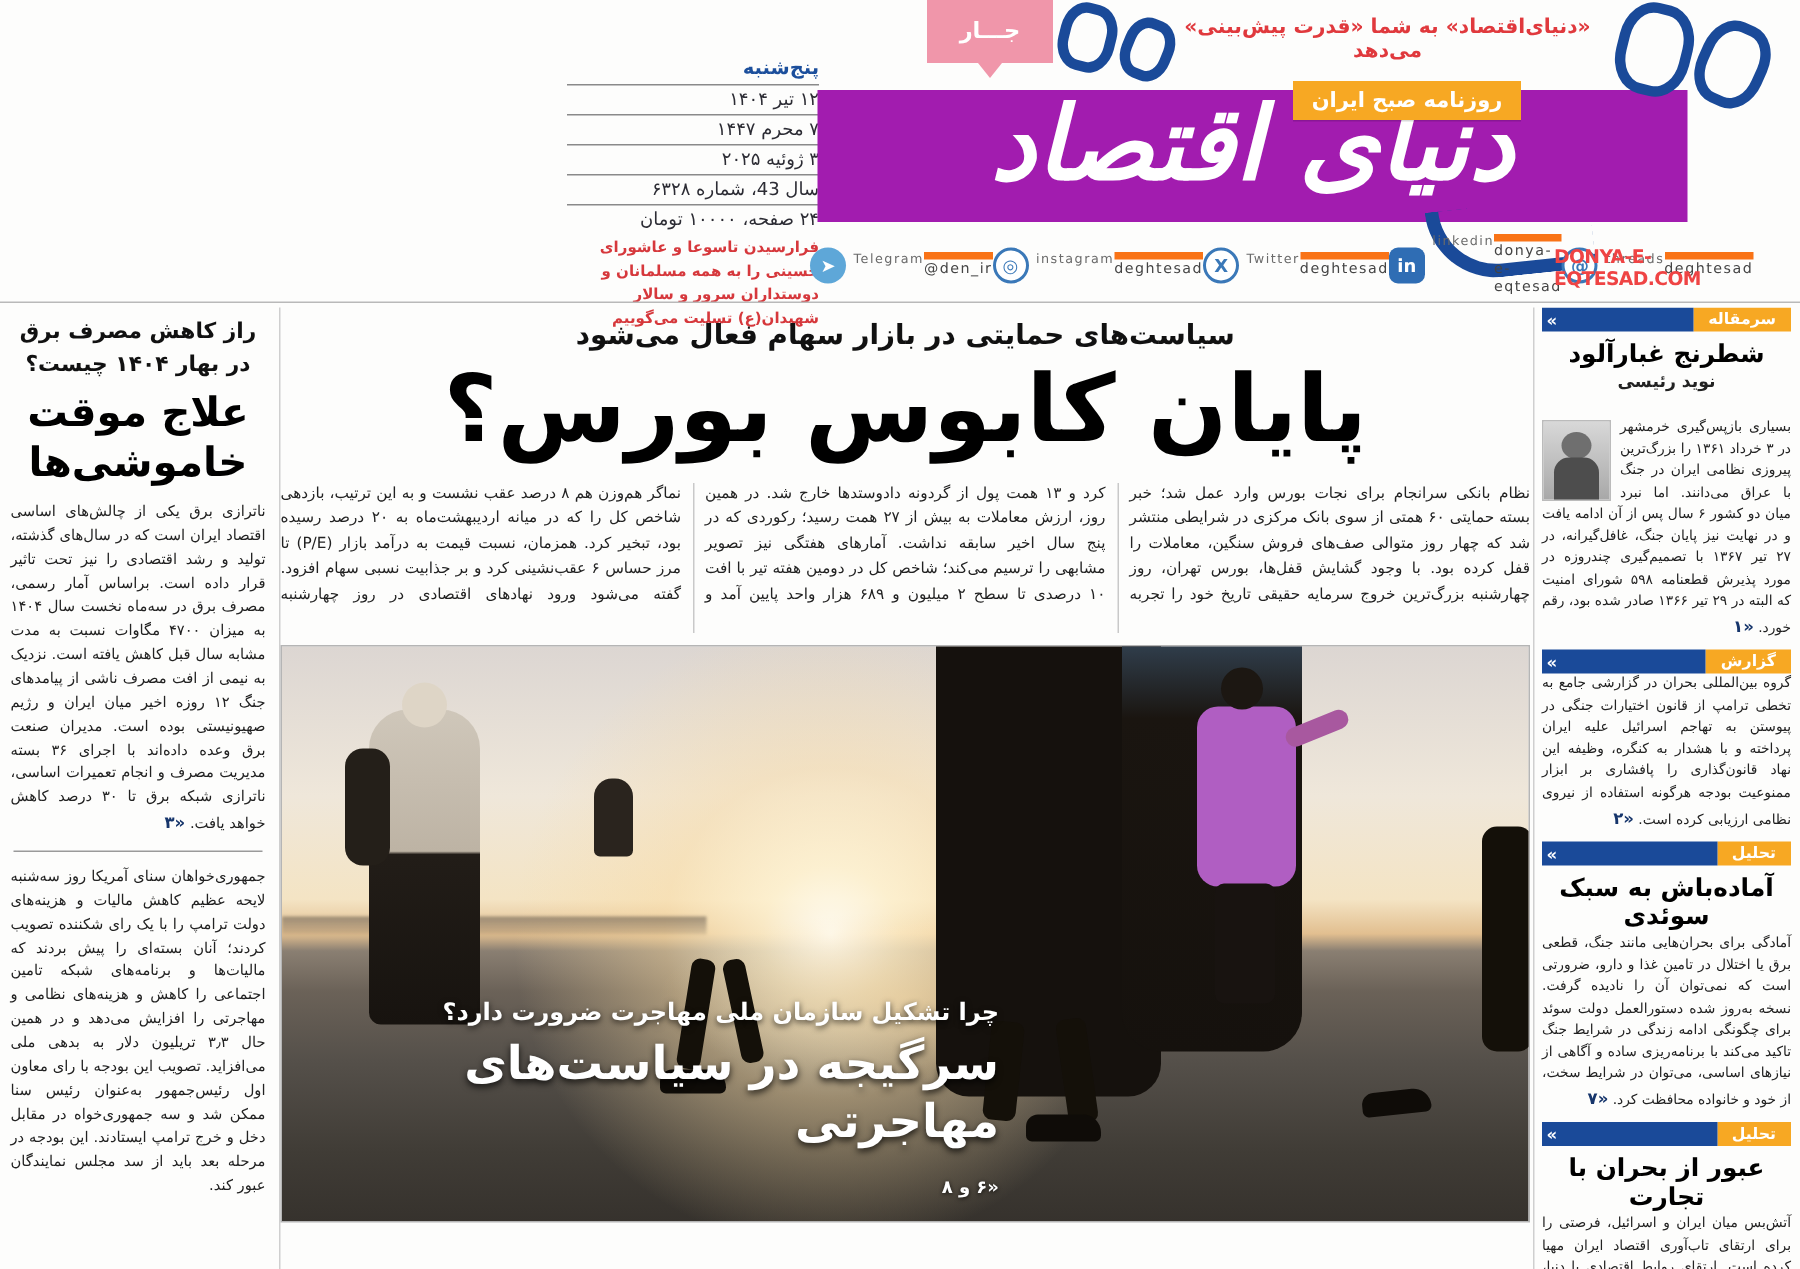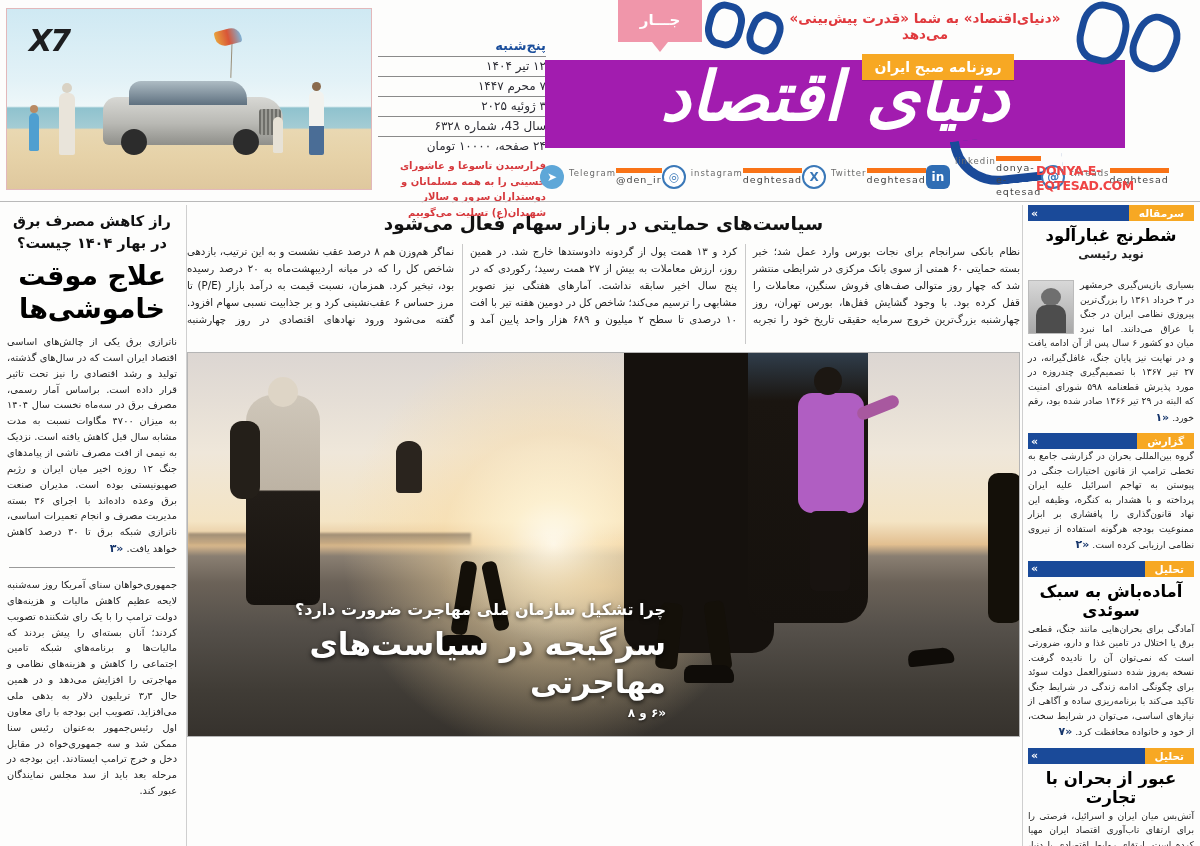--- a/index.html
+++ b/index.html
@@ -117,37 +117,27 @@
   .lg3 { left:470px; top:250px; width:22px; height:66px; transform:rotate(6deg); }
   .lg4 { left:520px; top:248px; width:20px; height:70px; transform:rotate(-8deg); }
   .shoe { position:absolute; background:#0f0c08; border-radius:8px 12px 4px 4px; }
   .sh1 { left:252px; top:282px; width:44px; height:16px; }
   .sh2 { left:496px; top:312px; width:50px; height:18px; }
   .sh3 { left:720px; top:296px; width:46px; height:16px; transform:rotate(-6deg); }
   .ph-glow { position:absolute; left:30%; top:46%; width:40%; height:30%; background:radial-gradient(ellipse at center, rgba(255,220,160,.5), rgba(0,0,0,0) 70%); }
   .ph-cap { position:absolute; left:8px; bottom:16px; width:470px; direction:rtl; text-align:right; color:#fff; }
   .ph-cap-kicker { font-size:16px; font-weight:bold; text-shadow:0 1px 4px rgba(0,0,0,.75); margin-bottom:6px; margin-left:60px; }
   .ph-cap-head { font-size:31px; font-weight:700; text-shadow:0 2px 5px rgba(0,0,0,.8); line-height:1.25; }
-  .ph-cap-ref { font-size:12px; font-weight:bold; text-shadow:0 1px 3px rgba(0,0,0,.8); margin-top:4px; }
+  .ph-cap-ref { font-size:12px; font-weight:bold; text-shadow:0 1px 3px rgba(0,0,0,.8); margin-top:16px; }
 </style>
 </head>
 <body>
 
 <div class="page">
 
-  <div class="ad">
-    <span class="ad-logo">X7</span>
-    <span class="ad-kite"></span>
-    <span class="ad-fig f-kid1"></span>
-    <span class="ad-fig f-mom"></span>
-    <span class="ad-car"></span>
-    <span class="ad-grille"></span>
-    <span class="ad-fig f-kid2"></span>
-    <span class="ad-fig f-dad"></span>
-  </div>
 
   <div class="dateblock">
     <div class="date-weekday">پنج‌شنبه</div>
     <div class="date-row">۱۲ تیر ۱۴۰۴</div>
     <div class="date-row">۷ محرم ۱۴۴۷</div>
     <div class="date-row">۳ ژوئیه ۲۰۲۵</div>
     <div class="date-row">سال 43، شماره ۶۳۲۸</div>
     <div class="date-row">۲۴ صفحه، ۱۰۰۰۰ تومان</div>
   </div>
 
@@ -260,20 +250,21 @@
           </span>
       </div>
       <div class="sec-title">عبور از بحران با تجارت</div>
       <div class="sec-body"><span>آتش‌بس میان ایران و اسرائیل، فرصتی را برای ارتقای تاب‌آوری اقتصاد ایران مهیا کرده است. ارتقای روابط اقتصادی با دنیا، به‌عنوان راهکار همواره محبوب نخبگان اقتصادی برای تنش‌زدایی، مورد اقبال سیاستگذاران بوده است. اما گویا اکنون زمان تکیه حداکثری به اقتصاد برای گذر از بحران‌ها فرارسیده است.</span> </div>
     </div>
 
   </div>
 
   <div class="center">
     <div class="lead-kicker">سیاست‌های حمایتی در بازار سهام فعال می‌شود</div>
+    <div class="lead-head">پایان کابوس بورس؟</div>
     <div class="lead-body"><span>نظام بانکی سرانجام برای نجات بورس وارد عمل شد؛ خبر بسته حمایتی ۶۰ همتی از سوی بانک مرکزی در شرایطی منتشر شد که چهار روز متوالی صف‌های فروش سنگین، معاملات را قفل کرده بود. با وجود گشایش قفل‌ها، بورس تهران، روز چهارشنبه بزرگ‌ترین خروج سرمایه حقیقی تاریخ خود را تجربه کرد و ۱۳ همت پول از گردونه دادوستدها خارج شد. در همین روز، ارزش معاملات به بیش از ۲۷ همت رسید؛ رکوردی که در پنج سال اخیر سابقه نداشت. آمارهای هفتگی نیز تصویر مشابهی را ترسیم می‌کند؛ شاخص کل در دومین هفته تیر با افت ۱۰ درصدی تا سطح ۲ میلیون و ۶۸۹ هزار واحد پایین آمد و نماگر هم‌وزن هم ۸ درصد عقب نشست و به این ترتیب، بازدهی شاخص کل را که در میانه اردیبهشت‌ماه به ۲۰ درصد رسیده بود، تبخیر کرد. همزمان، نسبت قیمت به درآمد بازار (P/E) تا مرز حساس ۶ عقب‌نشینی کرد و بر جذابیت نسبی سهام افزود. گفته می‌شود ورود نهادهای اقتصادی در روز چهارشنبه هیجان‌های منفی را تخلیه کرده و بخت بورس را برای آغاز هفته‌ای متعادل‌تر بالا برده است.</span> </div>
 
     <div class="photo">
       <div class="ph-town"></div>
       <div class="ph-glow"></div>
       <div class="fig fig-woman"></div>
       <div class="fig fig-head2"></div>
       <div class="fig fig-bigA"></div>
       <div class="fig fig-bigB"></div>
       <div class="fig fig-girl"></div>

